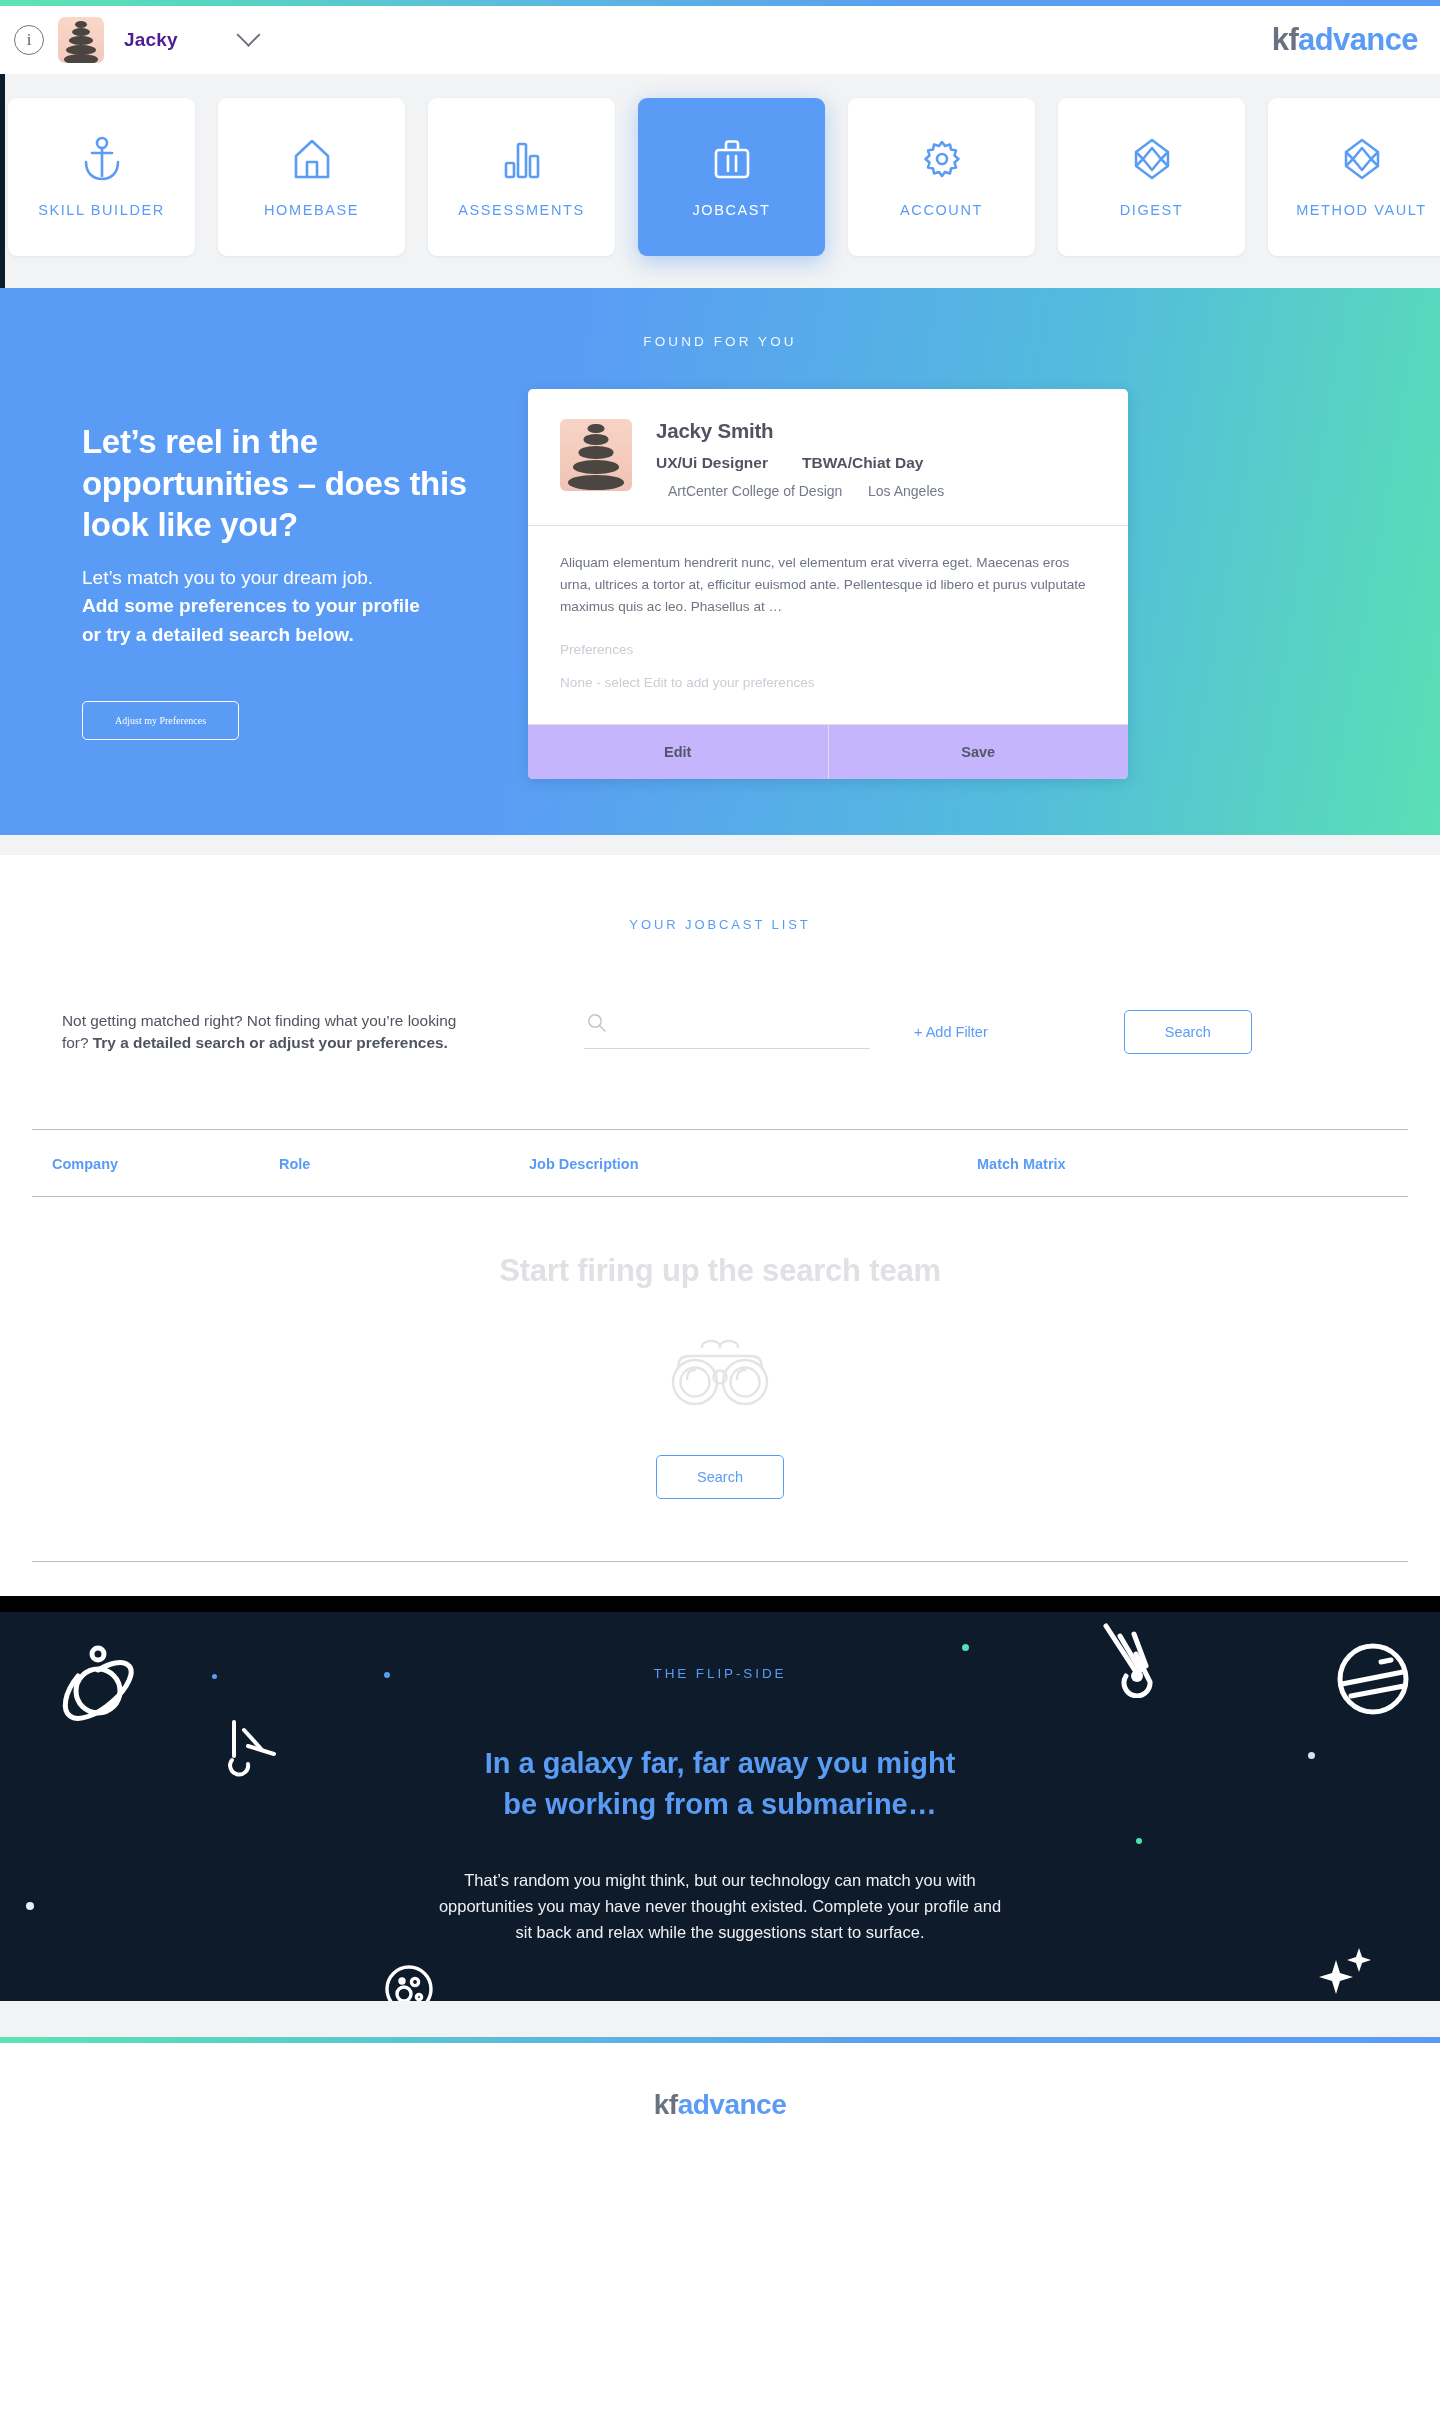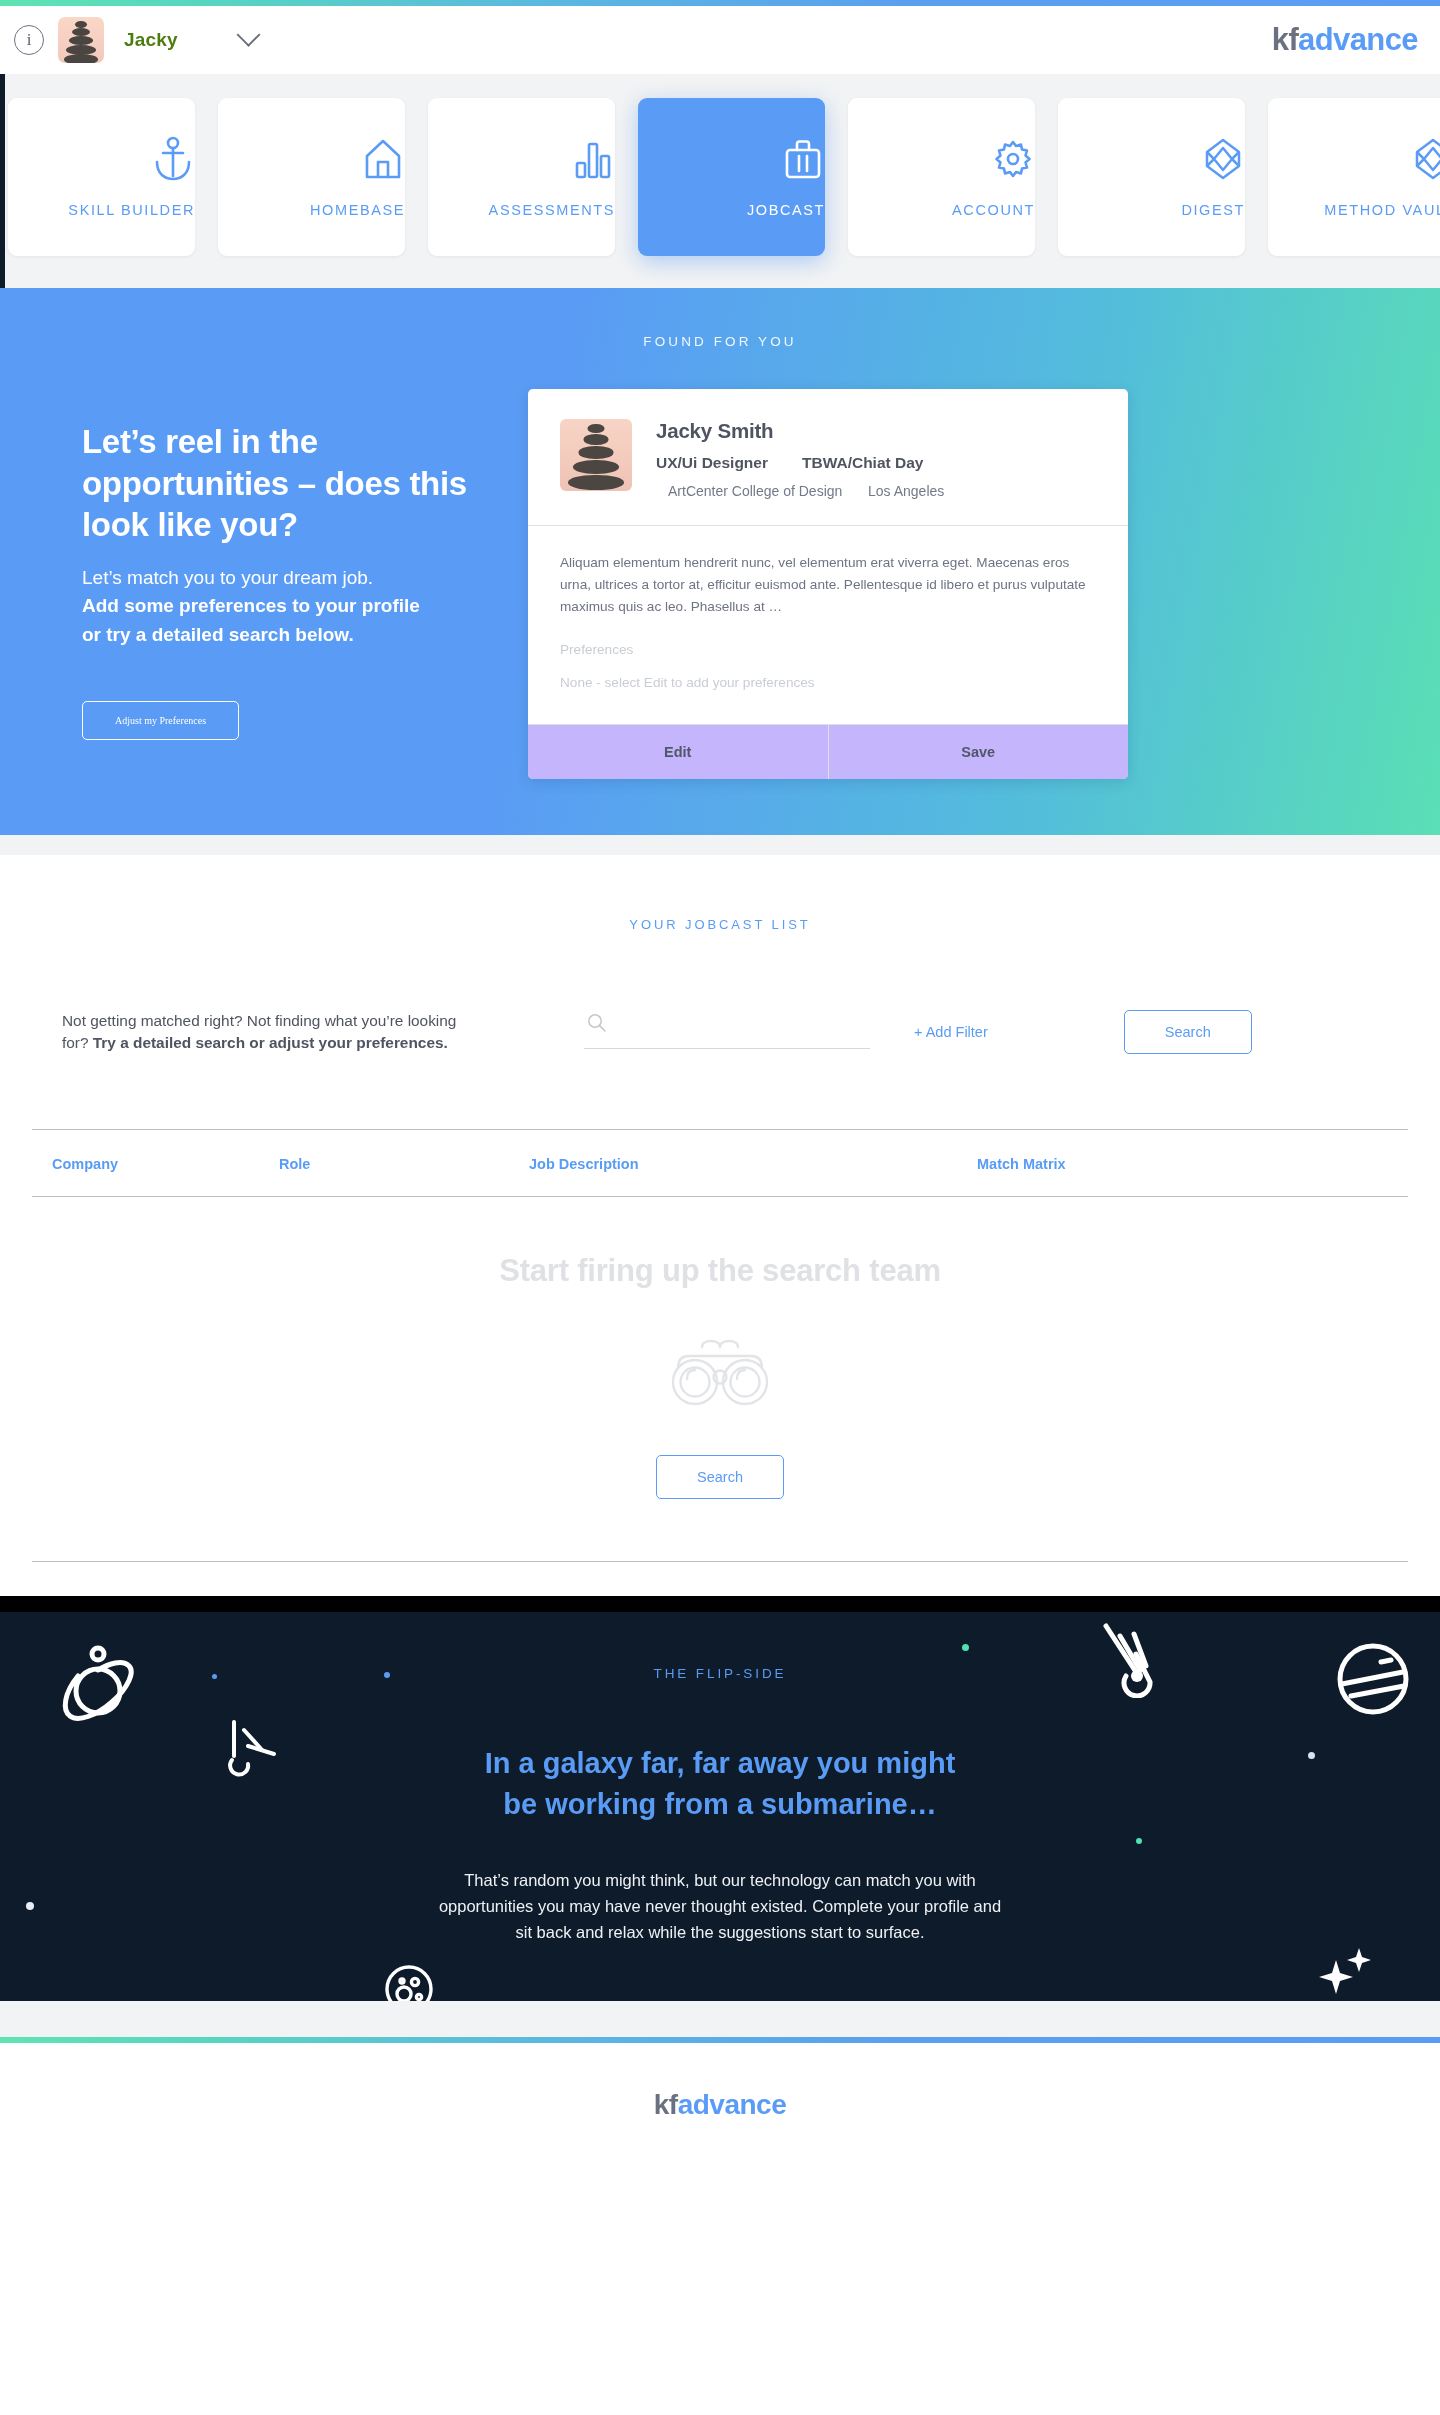--- a/index.html
+++ b/index.html
@@ -13,31 +13,31 @@
   .page { width: 1440px; position: relative; overflow: hidden; }
 
   
   .top-rule { height: 6px; width: 100%; background: linear-gradient(90deg,#5fe3b3 0%,#57d6c0 14%,#5bb8e0 38%,#5aa0ee 62%,#5a9cf5 100%); }
 
   
   .header { height: 68px; background:#fff; display:flex; align-items:center; padding: 0 0 0 14px; position:relative; }
   .info-icon { width:30px; height:30px; border:1.6px solid #6b7280; border-radius:50%; display:flex; align-items:center; justify-content:center; font-family:"Liberation Serif",serif; font-size:17px; color:#5a6070; margin-right:14px; flex:none; }
   .avatar { width:46px; height:46px; border-radius:7px; overflow:hidden; flex:none; position:relative; background: linear-gradient(180deg,#fad7c7 0%,#f6cfc2 55%,#f2c8bc 100%); }
   .avatar .stone { position:absolute; background:#4a4540; border-radius:50%; left:50%; transform:translateX(-50%); }
-  .user-name { margin-left:20px; font-size:19px; font-weight:bold; color:#4d7c0f; letter-spacing:.2px;text-align:center; }
+  .user-name { margin-left:20px; font-size:19px; font-weight:bold; color:#4c1d95; letter-spacing:.2px;text-align:center; }
   .chev { margin-left:62px; width:17px; height:17px; border-right:2.4px solid #6a707e; border-bottom:2.4px solid #6a707e; transform: rotate(45deg) translate(-4px,-4px); }
   .brand { position:absolute; right:22px; top:50%; transform:translateY(-50%); font-size:31px; font-weight:bold; letter-spacing:-0.6px; }
   .brand .kf { color:#6a7180; }
   .brand .adv { color:#5a9cf5; }
 
   
   .navwrap { background:#f2f3f4; padding: 24px 0 32px 0; position:relative; }
   .navwrap::before { content:""; position:absolute; left:0; top:0; width:5px; height:100%; background:#0d1b2a; }
   .nav { display:flex; gap:23px; padding-left: 8px; }
-  .tab { width:187px; height:158px; background:#fff; border-radius:9px; box-shadow: 0 1px 3px rgba(20,40,80,.07); display:flex; flex-direction:column; align-items:flex-end; justify-content:center; cursor:pointer; flex:none; }
+  .tab { width:187px; height:158px; background:#fff; border-radius:9px; box-shadow: 0 1px 3px rgba(20,40,80,.07); display:flex; flex-direction:column; align-items:center; justify-content:center; cursor:pointer; flex:none; }
   .tab svg { display:block; }
   .tab .tlabel { margin-top:20px; font-size:14.5px; letter-spacing:1.6px; color:#5a9cf5; font-weight:500; }
   .tab.active { background:#5a9cf5; box-shadow: 0 6px 22px rgba(90,156,245,.45); }
   .tab.active .tlabel { color:#fff; }
 
   
   .hero { background: linear-gradient(100deg, #5a9cf5 0%, #5a9cf5 38%, #53bcdc 72%, #5adfb5 100%); padding: 40px 0 56px 0; position:relative; }
   .hero-eyebrow { text-align:center; color:#ffffff; font-size:13.5px; letter-spacing:3.1px; opacity:.92; margin-top:6px; }
   .hero-body { display:flex; align-items:flex-start; padding: 40px 0 0 0; }
   .hero-left { width:520px; padding-left:82px; padding-top:32px; }

